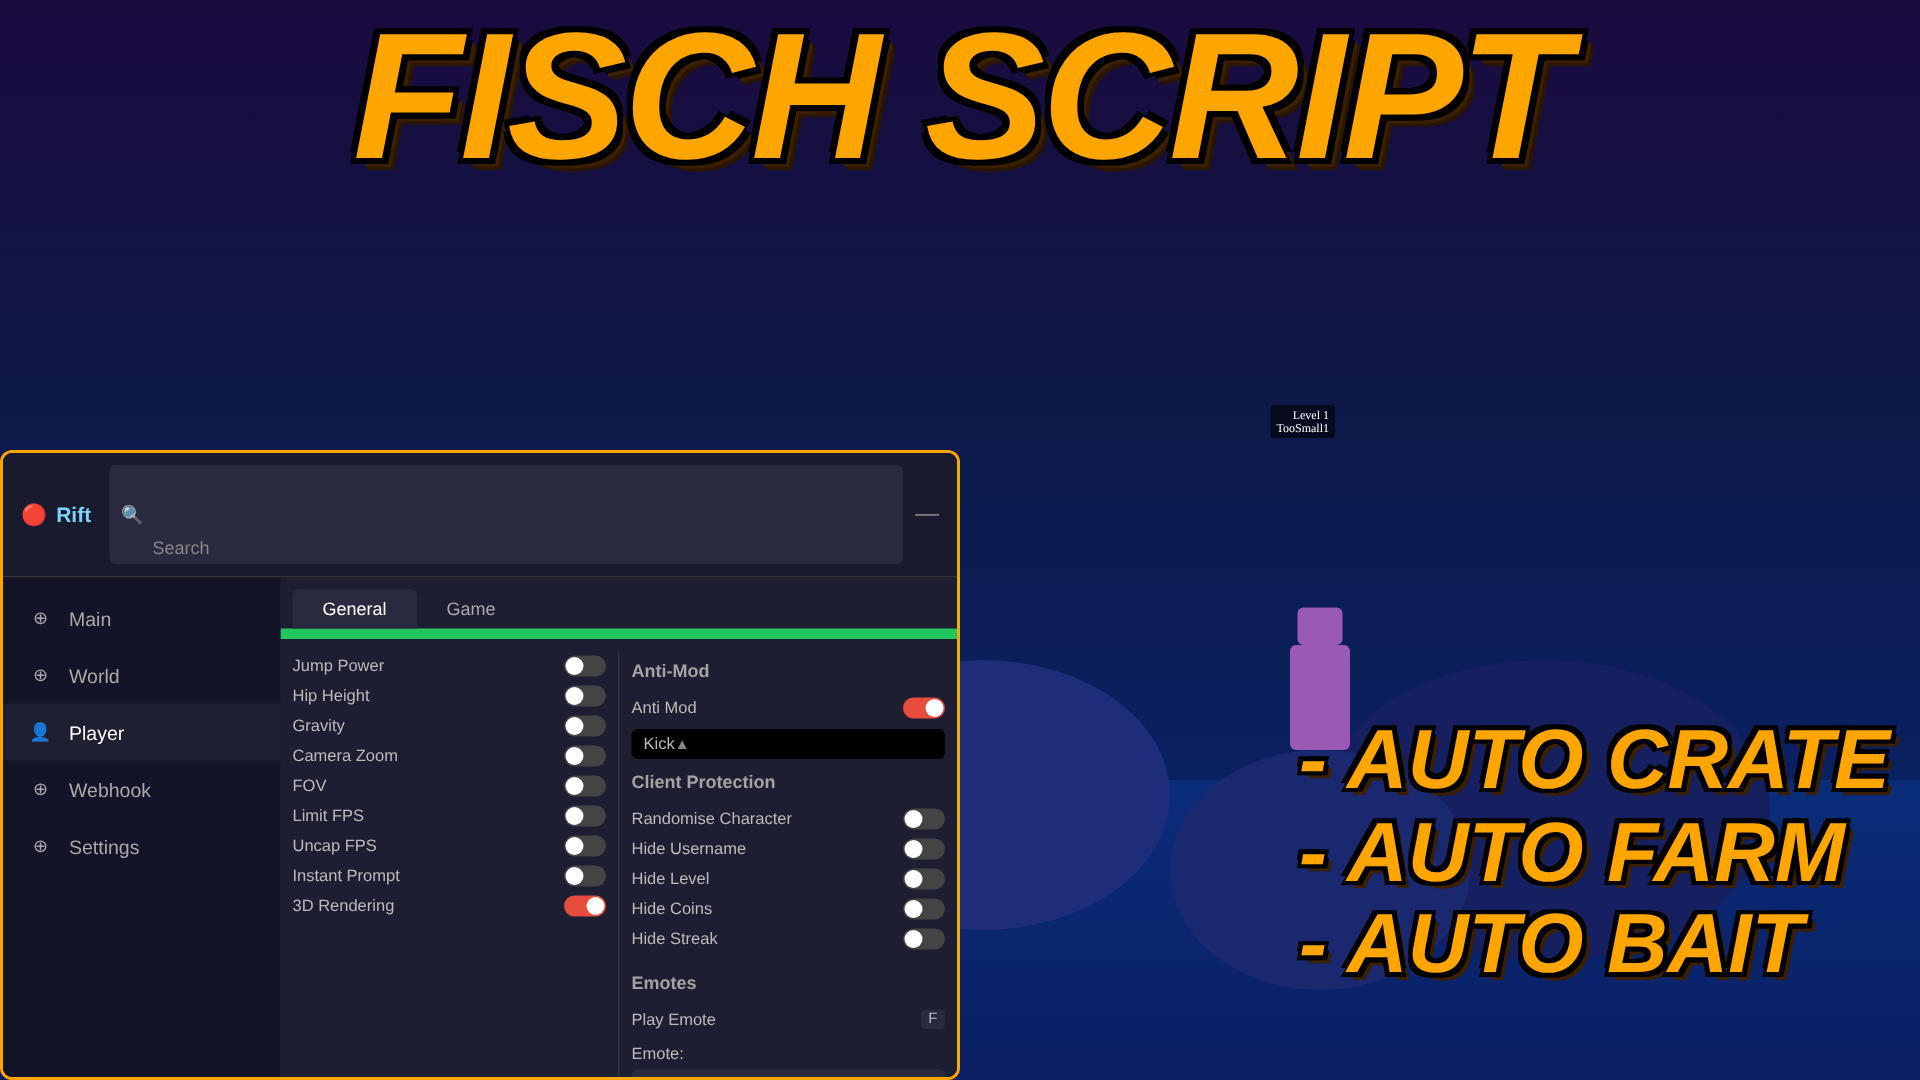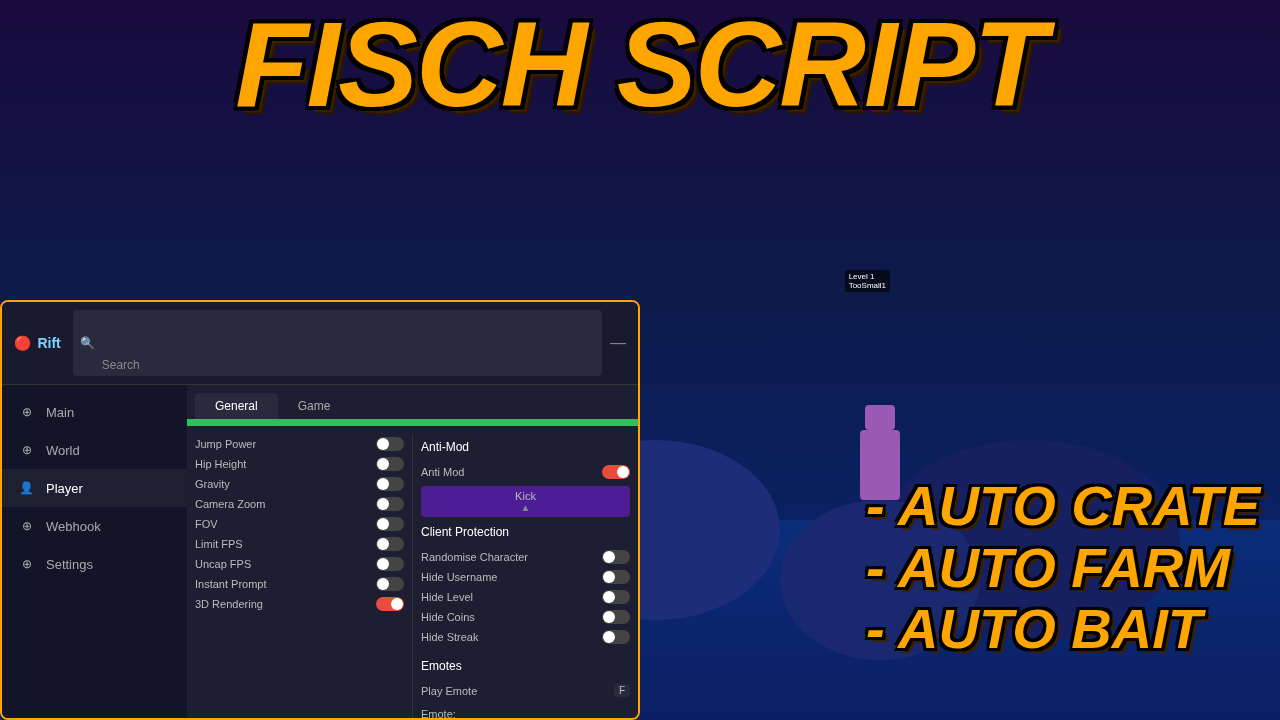--- a/index.html
+++ b/index.html
@@ -59,21 +59,22 @@
     
     .level-badge {
       position: absolute;
       top: 270px;
       right: 390px;
       background: rgba(0,0,0,0.6);
       color: white;
       font-size: 8px;
       padding: 2px 4px;
       border-radius: 2px;
-      text-align: left;
+      text-align: right;
+      font-family: Liberation Serif, serif;
     }
 
     
     .title-container {
       position: absolute;
       top: 10px;
       left: 0;
       right: 0;
       text-align: center;
       z-index: 10;
@@ -253,22 +254,22 @@
       padding-right: 8px;
     }
     .col-right {
       flex: 1;
       border-left: 1px solid #333;
       padding-left: 8px;
     }
 
     .section-title {
       font-size: 12px;
-      font-weight: normal;
-      color: #ffffff;
+      font-weight: bold;
+      color: #a3a3a3;
       margin-bottom: 8px;
       margin-top: 6px;
     }
 
     .setting-row {
       display: flex;
       align-items: center;
       justify-content: space-between;
       padding: 3px 0;
     }
@@ -301,26 +302,25 @@
       top: 1px;
     }
     .toggle.off::after { left: 1px; }
     .toggle.on::after { right: 1px; }
 
     
     .dropdown-row {
       display: flex;
       align-items: center;
       justify-content: flex-start;
-      background: #4c1d95;
+      background: #000000;
       padding: 4px 8px;
       border-radius: 4px;
       margin-top: 4px;
       margin-bottom: 4px;
-      flex-direction: column;
     }
     .dropdown-label {
       font-size: 11px;
       color: #bbb;
     }
     .dropdown-arrow {
       color: #888;
       font-size: 10px;
     }
 

